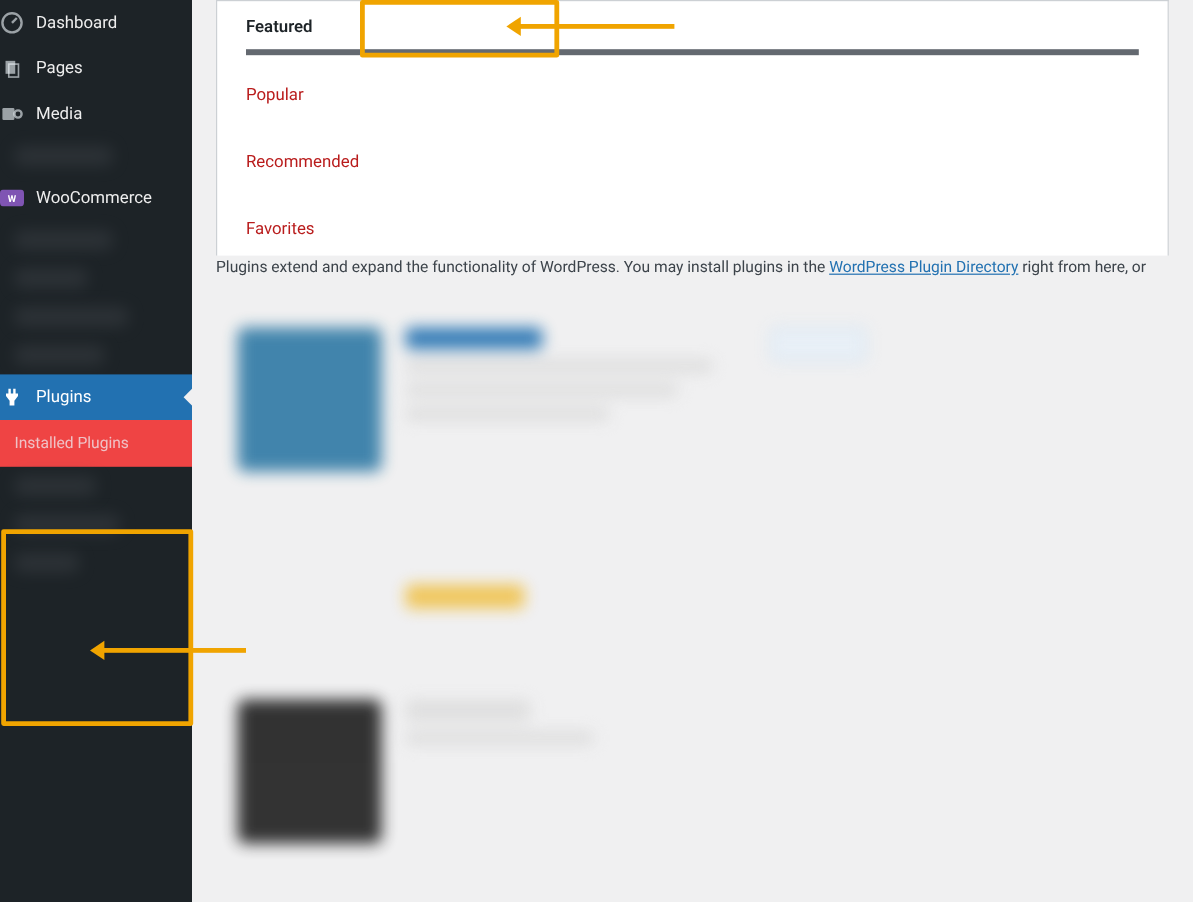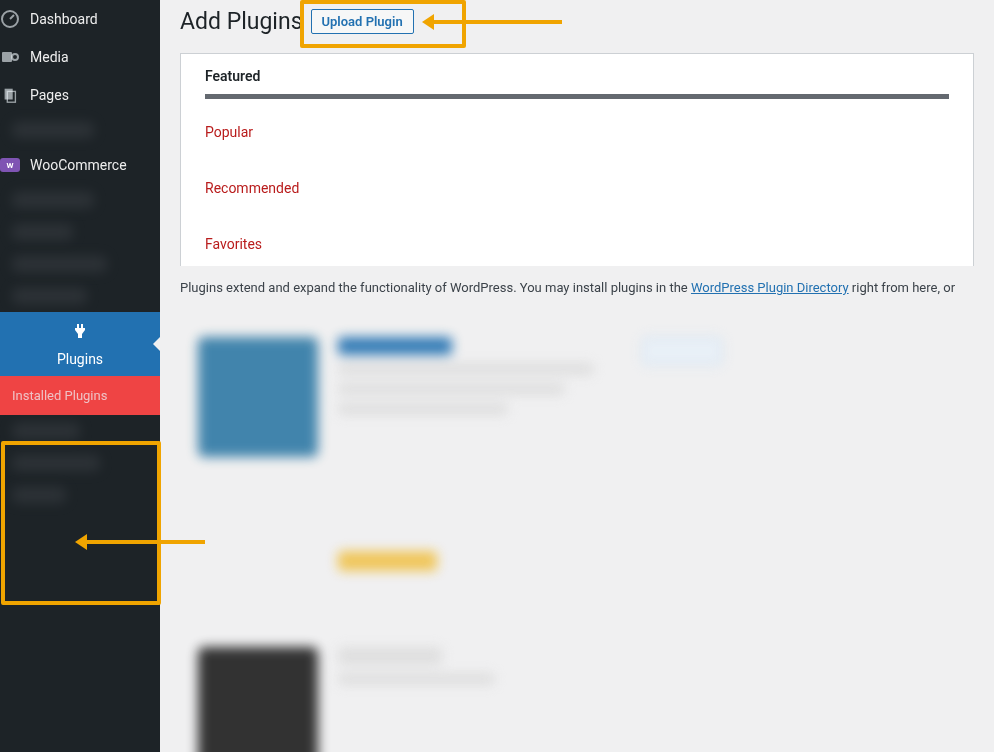--- a/index.html
+++ b/index.html
@@ -1,36 +1,36 @@
 <!DOCTYPE html>
 <html><head>
 <meta charset="utf-8">
 <style>
   * { margin: 0; padding: 0; box-sizing: border-box; font-family: -apple-system, BlinkMacSystemFont, "Segoe UI", Roboto, sans-serif; }
   body { width: 994px; height: 752px; overflow: hidden; display: flex; background: #f0f0f1; }
   .sidebar { width: 160px; background: #1d2327; color: #eee; flex-shrink: 0; height: 100%; }
   .sidebar-item { padding: 9px 0; display: flex; align-items: center; gap: 10px; color: #eee; font-size: 14px; cursor: pointer; }
-  .sidebar-item.active { background: #2271b1; color: #fff; position: relative; flex-direction: column; }
+  .sidebar-item.active { background: #2271b1; color: #fff; position: relative; }
   .sidebar-item.active::after { content: ""; position: absolute; right: -1px; top: 50%; transform: translateY(-50%); width: 0; height: 0; border-top: 8px solid transparent; border-bottom: 8px solid transparent; border-right: 8px solid #f0f0f1; }
   .sidebar .icon { width: 20px; height: 20px; display: flex; align-items: center; justify-content: center; color: rgba(240,246,252,.6); }
   .sidebar-item.active .icon { color: #fff; }
   .sidebar .blurred { filter: blur(6px); opacity: 0.55; padding: 8px 12px; }
   .sidebar .blurred .blob { background: #3a3f44; border-radius: 6px; height: 16px; width: 60%; }
   .submenu { background: #ef4444; padding: 6px 0; }
   .submenu-item { padding: 6px 12px; font-size: 13px; color: rgba(240,246,252,.7); cursor: pointer; }
   .submenu-item.bold { color: #fff; font-weight: 600; }
   .main { flex: 1; padding: 0 20px; background: #f0f0f1; position: relative; overflow: hidden; }
   .page-header { display: flex; align-items: center; gap: 8px; padding: 8px 0 18px 0; }
   .page-title { font-size: 23px; font-weight: 400; color: #1d2327; }
   .upload-btn { border: 1px solid #2271b1; color: #2271b1; background: #f6f7f7; padding: 4px 10px; font-size: 13px; border-radius: 2px; font-weight: 600; cursor: pointer; }
   .tabs-card { background: #fff; display: flex; gap: 26px; padding: 14px 24px 0 24px; border: 1px solid #ccd0d4; border-bottom: none; flex-direction: column; }
   .tab { font-size: 14px; color: #b91c1c; padding-bottom: 14px; cursor: pointer; }
   .tab.active { color: #1d2327; font-weight: 600; position: relative; }
   .tab.active::after { content: ""; position: absolute; left: 0; right: 0; bottom: -1px; height: 5px; background: #646970; }
-  .desc-row { font-size: 13px; color: #3c434a; padding: 14px 0 24px 0; }
+  .desc-row { font-size: 13px; color: #3c434a; padding: 3px 0 24px 0; }
   .desc-row a { color: #2271b1; text-decoration: underline; }
   .plugins-area { display: flex; gap: 40px; flex-wrap: wrap; filter: blur(6px); opacity: 0.9; }
   .plugin-card { width: 560px; height: 270px; display: flex; gap: 20px; padding: 18px; }
   .plugin-card.small { width: 350px; }
   .plugin-card .thumb { width: 120px; height: 120px; border-radius: 6px; }
   .plugin-card .body { flex: 1; display: flex; flex-direction: column; gap: 8px; }
   .plugin-card .line { background: #ddd; border-radius: 4px; height: 12px; }
   .plugin-card .btn-shape { width: 80px; height: 28px; background: #2271b1; border-radius: 4px; align-self: flex-start; }
   
   .anno-box { position: absolute; border: 4px solid #f0a400; border-radius: 2px; pointer-events: none; z-index: 50; }
@@ -48,36 +48,36 @@
           <circle cx="10" cy="10" r="8" fill="none" stroke="currentColor" stroke-width="2"></circle>
           <path d="M10 10 L14 6" stroke="currentColor" stroke-width="2"></path>
         </svg>
     </span>
     <span>Dashboard</span>
   </div>
 
 
   <div class="sidebar-item">
     <span class="icon">
+      <svg width="18" height="18" viewBox="0 0 20 20" fill="currentColor">
+          <rect x="4" y="3" width="9" height="12"></rect>
+          <rect x="7" y="6" width="9" height="12" fill="none" stroke="currentColor" stroke-width="1.5"></rect>
+        </svg>
+    </span>
+    <span>Pages</span>
+  </div>
+
+  <div class="sidebar-item">
+    <span class="icon">
       <svg width="20" height="20" viewBox="0 0 20 20" fill="currentColor">
           <rect x="2" y="5" width="10" height="10" rx="1"></rect>
           <circle cx="15" cy="10" r="3" fill="none" stroke="currentColor" stroke-width="2"></circle>
         </svg>
     </span>
     <span>Media</span>
-  </div>
-
-  <div class="sidebar-item">
-    <span class="icon">
-      <svg width="18" height="18" viewBox="0 0 20 20" fill="currentColor">
-          <rect x="4" y="3" width="9" height="12"></rect>
-          <rect x="7" y="6" width="9" height="12" fill="none" stroke="currentColor" stroke-width="1.5"></rect>
-        </svg>
-    </span>
-    <span>Pages</span>
   </div>
 
 
   <div class="blurred">
       <div class="blob"></div>
     </div>
 
   <div class="sidebar-item">
     <span class="icon">
       <svg width="20" height="14" viewBox="0 0 20 14">
@@ -120,24 +120,20 @@
   <div class="blurred">
       <div class="blob" style="width:65%"></div>
     </div>
   <div class="blurred">
       <div class="blob" style="width:40%"></div>
     </div>
 </div>
 
 <div class="main">
 
-  <div class="page-header">
-    <h1 class="page-title">Add Plugins</h1>
-    <button class="upload-btn">Upload Plugin</button>
-  </div>
 
   <div class="tabs-card">
     <div class="tab active">Featured</div>
     <div class="tab">Popular</div>
     <div class="tab">Recommended</div>
     <div class="tab">Favorites</div>
   </div>
 
   <div class="desc-row">
     <span>Plugins extend and expand the functionality of WordPress. You may install plugins in the </span><a href="#">WordPress Plugin Directory</a><span> right from here, or</span>

